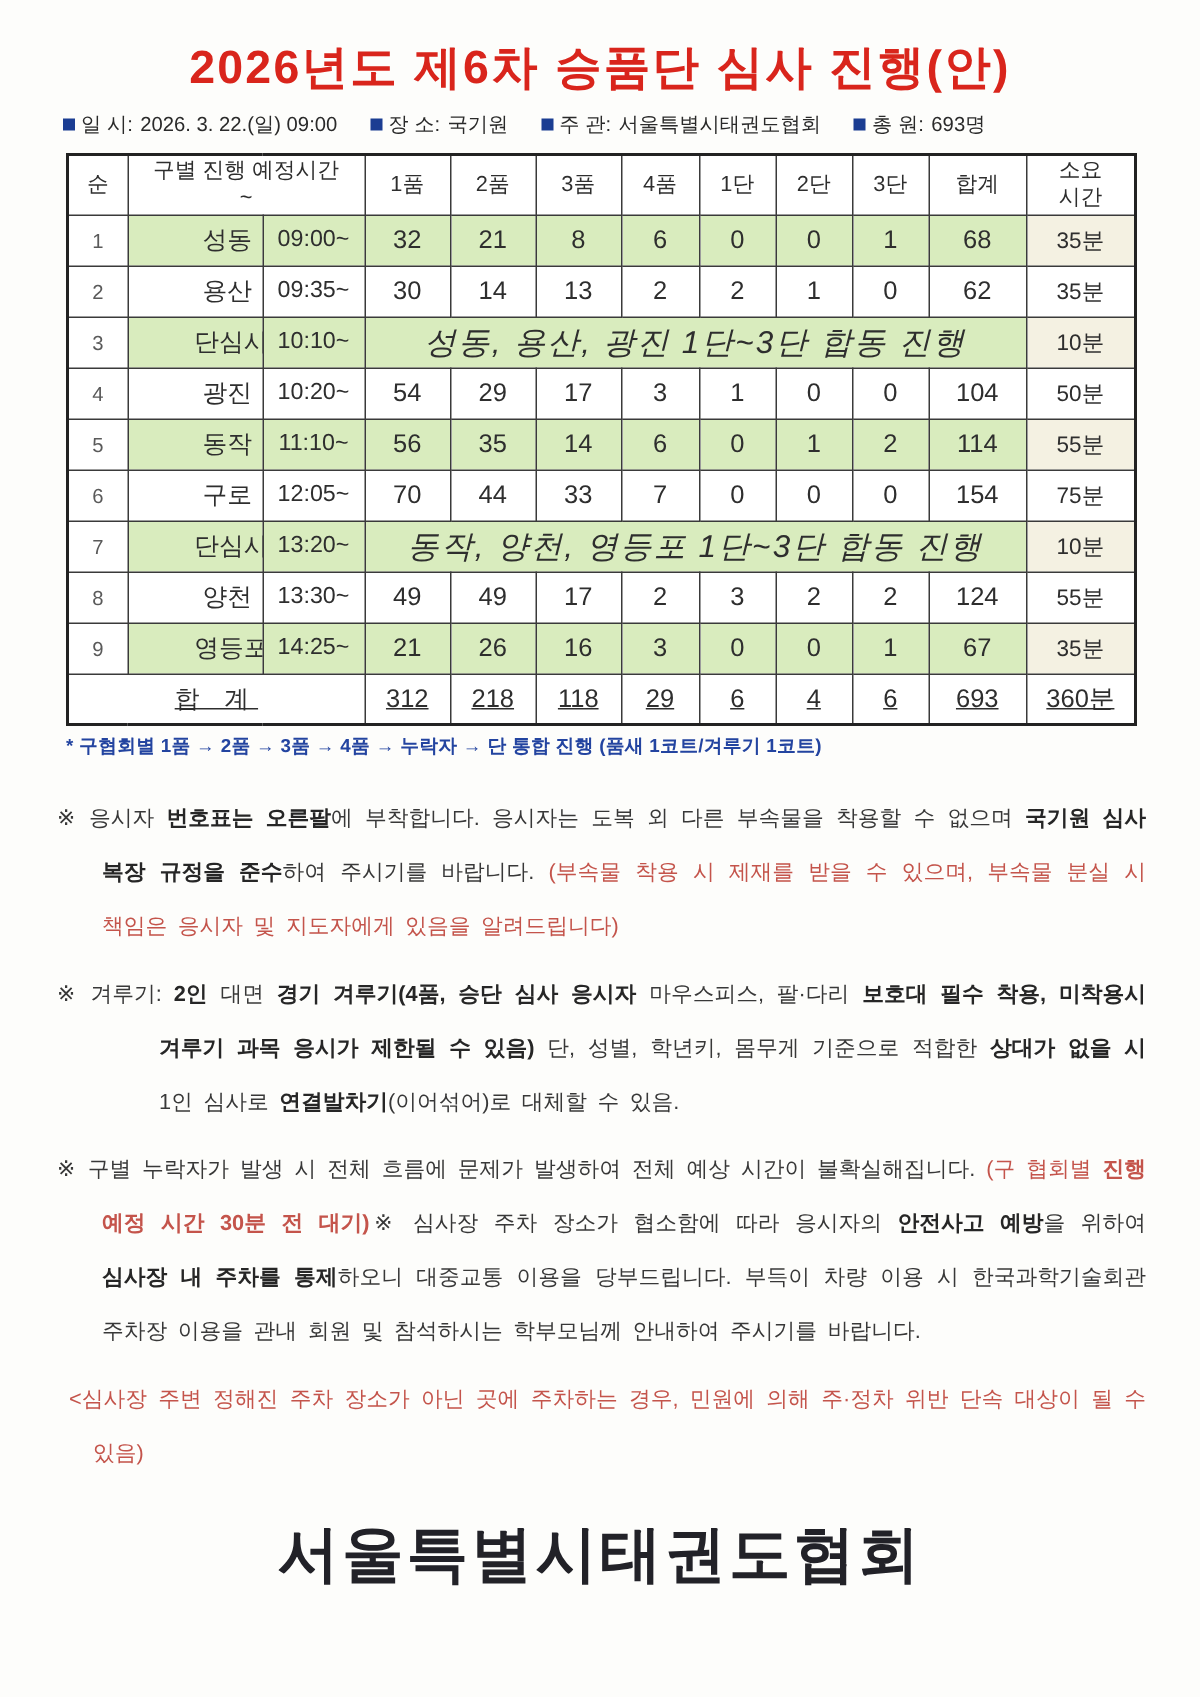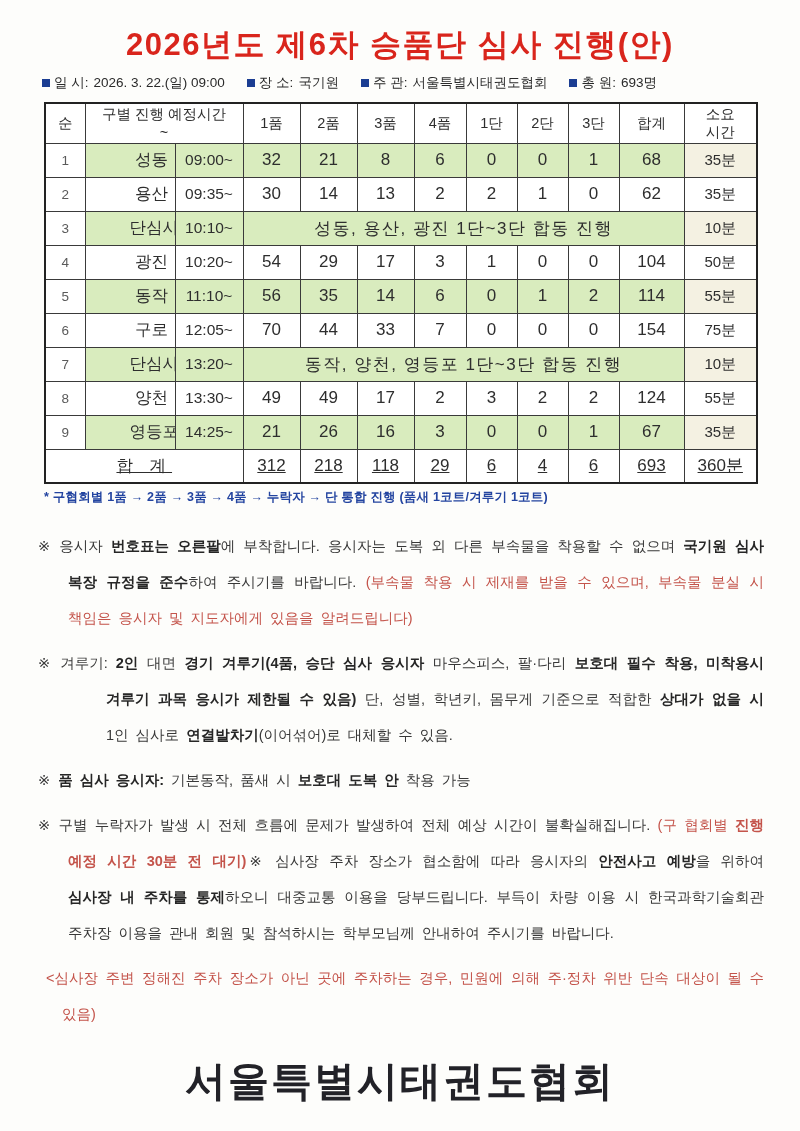--- a/index.html
+++ b/index.html
@@ -42,21 +42,21 @@
     border:1.4px solid var(--border);
     text-align:center;vertical-align:middle;padding:0 1px;
     height:34px;font-size:17px;color:var(--ink);
     overflow:hidden;white-space:nowrap;
   }
   .sched thead th{height:40px;font-size:14.5px;font-weight:500;line-height:1.25;}
   .sched td.seq{font-size:13.5px;color:#5a5a5a;background:#fff;}
   .sched td.d{font-size:16.5px;padding-left:44px;}
   .sched td.t{font-size:15.5px;}
   .sched td.v{font-size:17px;}
-  .sched td.m{font-size:17px;letter-spacing:1.5px;}
+  .sched td.m{font-size:21px;letter-spacing:1.5px;font-style:italic;}
   .sched td.dur{font-size:15px;background:#fff;}
   .sched tr.rg td.c{background:var(--green);}
   .sched tr.rg td.dur{background:var(--cream);}
   .sched tr.total td{font-size:17px;text-decoration:underline;}
   .sched tr.total td.tl{font-size:16.5px;letter-spacing:6px;}
 
   .footnote{
     margin:5px 0 0 44px;color:var(--note-blue);
     font-size:12.5px;font-weight:700;letter-spacing:.2px;white-space:nowrap;
   }
@@ -272,20 +272,19 @@
           <td class="dur">360분</td>
         </tr>
       </tbody>
   </table>
 
   <div class="footnote">* 구협회별 1품 → 2품 → 3품 → 4품 → 누락자 → 단 통합 진행 (품새 1코트/겨루기 1코트)</div>
 
   <div class="notes" id="notes">
       <div class="note ind-sm"><span class="marker">※</span><span>응시자 </span><span class="sg-b">번호표는 오른팔</span><span>에 부착합니다. 응시자는 도복 외 다른 부속물을 착용할 수 없으며 </span><span class="sg-b">국기원 심사 복장 규정을 준수</span><span>하여 주시기를 바랍니다. </span><span class="sg-r">(부속물 착용 시 제재를 받을 수 있으며, 부속물 분실 시 책임은 응시자 및 지도자에게 있음을 알려드립니다)</span></div>
       <div class="note ind-lg"><span class="marker">※ 겨루기:</span><span class="sg-b">2인</span><span> 대면 </span><span class="sg-b">경기 겨루기(4품, 승단 심사 응시자</span><span> 마우스피스, 팔·다리 </span><span class="sg-b">보호대 필수 착용, 미착용시 겨루기 과목 응시가 제한될 수 있음)</span><span> 단, 성별, 학년키, 몸무게 기준으로 적합한 </span><span class="sg-b">상대가 없을 시</span><span> 1인 심사로 </span><span class="sg-b">연결발차기</span><span>(이어섞어)로 대체할 수 있음.</span></div>
-      <div class="note ind-sm"><span class="marker">※</span><span class="sg-b">품 심사 응시자:</span><span> 기본동작, 품새 시 </span><span class="sg-b">보호대 도복 안</span><span> 착용 가능</span></div>
       <div class="note ind-sm"><span class="marker">※</span><span>구별 누락자가 발생 시 전체 흐름에 문제가 발생하여 전체 예상 시간이 불확실해집니다. </span><span class="sg-r">(구 협회별 </span><span class="sg-br">진행 예정 시간 30분 전 대기)</span><span>※ 심사장 주차 장소가 협소함에 따라 응시자의 </span><span class="sg-b">안전사고 예방</span><span>을 위하여 </span><span class="sg-b">심사장 내 주차를 통제</span><span>하오니 대중교통 이용을 당부드립니다. 부득이 차량 이용 시 한국과학기술회관 주차장 이용을 관내 회원 및 참석하시는 학부모님께 안내하여 주시기를 바랍니다.</span></div>
       <div class="note ind-xs"><span class="sg-r">&lt;심사장 주변 정해진 주차 장소가 아닌 곳에 주차하는 경우, 민원에 의해 주·정차 위반 단속 대상이 될 수 있음)</span></div>
     </div>
 
   <div class="footer">서울특별시태권도협회</div>
 
 </div>
 
 </body></html>

